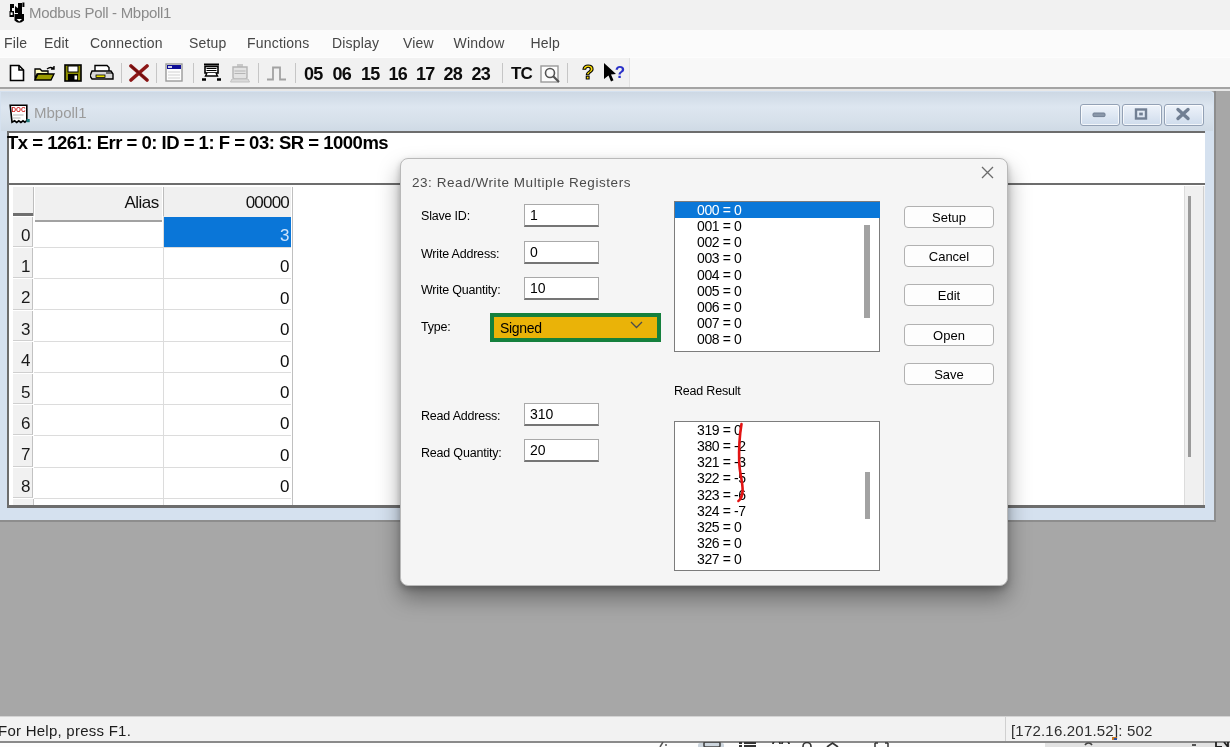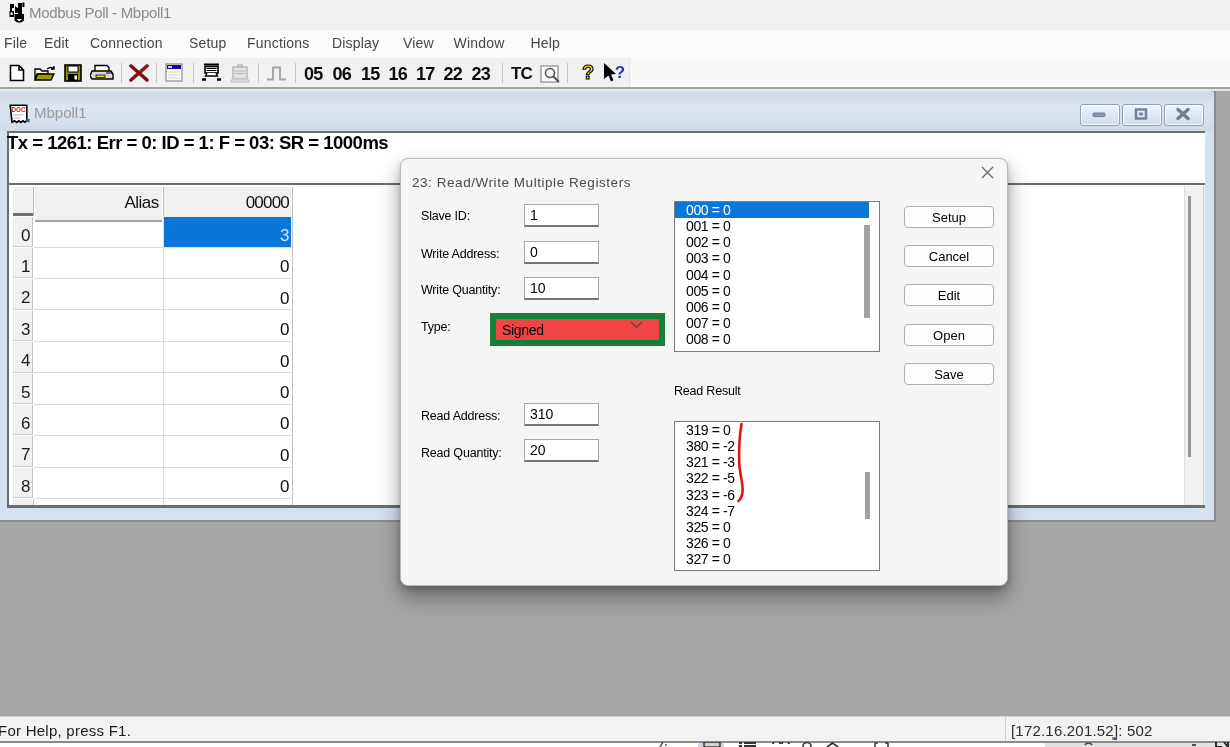--- a/index.html
+++ b/index.html
@@ -37,24 +37,24 @@
 
 #gsb{left:1184px;top:186px;width:20px;height:319px;background:#f0f0f0;border-left:1px solid #dcdcdc;}
 #gsbthumb{left:1188px;top:196px;width:3px;height:261px;background:#9a9a9a;}
 
 #dlg{left:400px;top:158px;width:606px;height:426px;background:#f5f5f5;border:1px solid #b9b9b9;
   border-radius:8px;box-shadow:0 12px 22px rgba(0,0,0,.36),0 3px 6px rgba(0,0,0,.22);}
 #dlgtitle{left:412px;top:175px;font-size:13.5px;letter-spacing:0.55px;color:#4a4a4a;}
 .dlabel{position:absolute;font-size:12.5px;letter-spacing:-0.2px;color:#000;}
 .dinput{position:absolute;left:524px;width:68px;height:18px;background:#fff;border:1px solid #a9a9a9;
   border-bottom:2px solid #757575;font-size:14px;color:#000;padding:1.5px 0 0 5px;}
-#combo{left:490px;top:313px;width:157px;height:18px;background:#ef4444;border:6px solid #15803d;font-size:14px;letter-spacing:-0.3px;padding:3px 0 0 6px;}
+#combo{left:490px;top:313px;width:157px;height:18px;background:#eab308;border:4px solid #15803d;font-size:14px;letter-spacing:-0.3px;padding:3px 0 0 6px;}
 .dlist{position:absolute;left:674px;width:204px;background:#fff;border:1px solid #7c7c7c;
   font-size:14px;letter-spacing:-0.4px;line-height:16.15px;color:#000;}
-.dlist div{padding-left:11px;white-space:pre;}
+.dlist div{padding-left:22px;white-space:pre;}
 .sbthumb{position:absolute;background:#a2a2a2;}
 .dbtn{position:absolute;left:904px;width:88px;height:17px;background:#fdfdfd;border:1px solid #b1b1b1;
   border-radius:4px;font-size:13px;color:#000;text-align:center;padding-top:3px;}
 
 #statusbar{left:0;top:716px;width:1230px;height:25px;background:#f2f2f2;border-top:1px solid #d4d4d4;}
 #sbdiv{left:1005px;top:717px;width:1px;height:24px;background:#d0d0d0;}
 #taskline{left:0;top:741px;width:1230px;height:2px;background:#8a8a8a;}
 #tasksliver{left:0;top:743px;width:1230px;height:4px;background:#fdfdfd;}
 </style>
 </head>
@@ -133,21 +133,21 @@
   <div class="tsep" style="left:258px;"></div>
   <svg class="abs" style="left:266px;top:8px;" width="26" height="15" viewBox="0 0 26 15">
     <path d="M1 13.5 h6 v-12 h7 v12 h6" fill="none" stroke="#a2a2a2" stroke-width="1.8"></path>
   </svg>
   <div class="tsep" style="left:295px;"></div>
   <span class="tnum" style="left:304px;">05</span>
   <span class="tnum" style="left:332.5px;">06</span>
   <span class="tnum" style="left:361px;">15</span>
   <span class="tnum" style="left:388.5px;">16</span>
   <span class="tnum" style="left:416px;">17</span>
-  <span class="tnum" style="left:443.5px;">22</span>
+  <span class="tnum" style="left:443.5px;">28</span>
   <span class="tnum" style="left:471.5px;">23</span>
   <div class="tsep" style="left:502px;"></div>
   <span class="tnum" style="left:511px;font-size:17px;letter-spacing:-1px;">TC</span>
   <svg class="abs" style="left:539px;top:6px;" width="24" height="20" viewBox="0 0 24 20">
     <rect x="2" y="2" width="17" height="16" fill="#fcfcfc" stroke="#9a9a9a" stroke-width="1.4"></rect>
     <circle cx="11" cy="9" r="4.5" fill="none" stroke="#555" stroke-width="1.6"></circle>
     <path d="M14 12 l6 6" stroke="#555" stroke-width="2.2"></path>
   </svg>
   <div class="tsep" style="left:567px;"></div>
   <svg class="abs" style="left:578px;top:3px;" width="20" height="23" viewBox="0 0 20 23">

